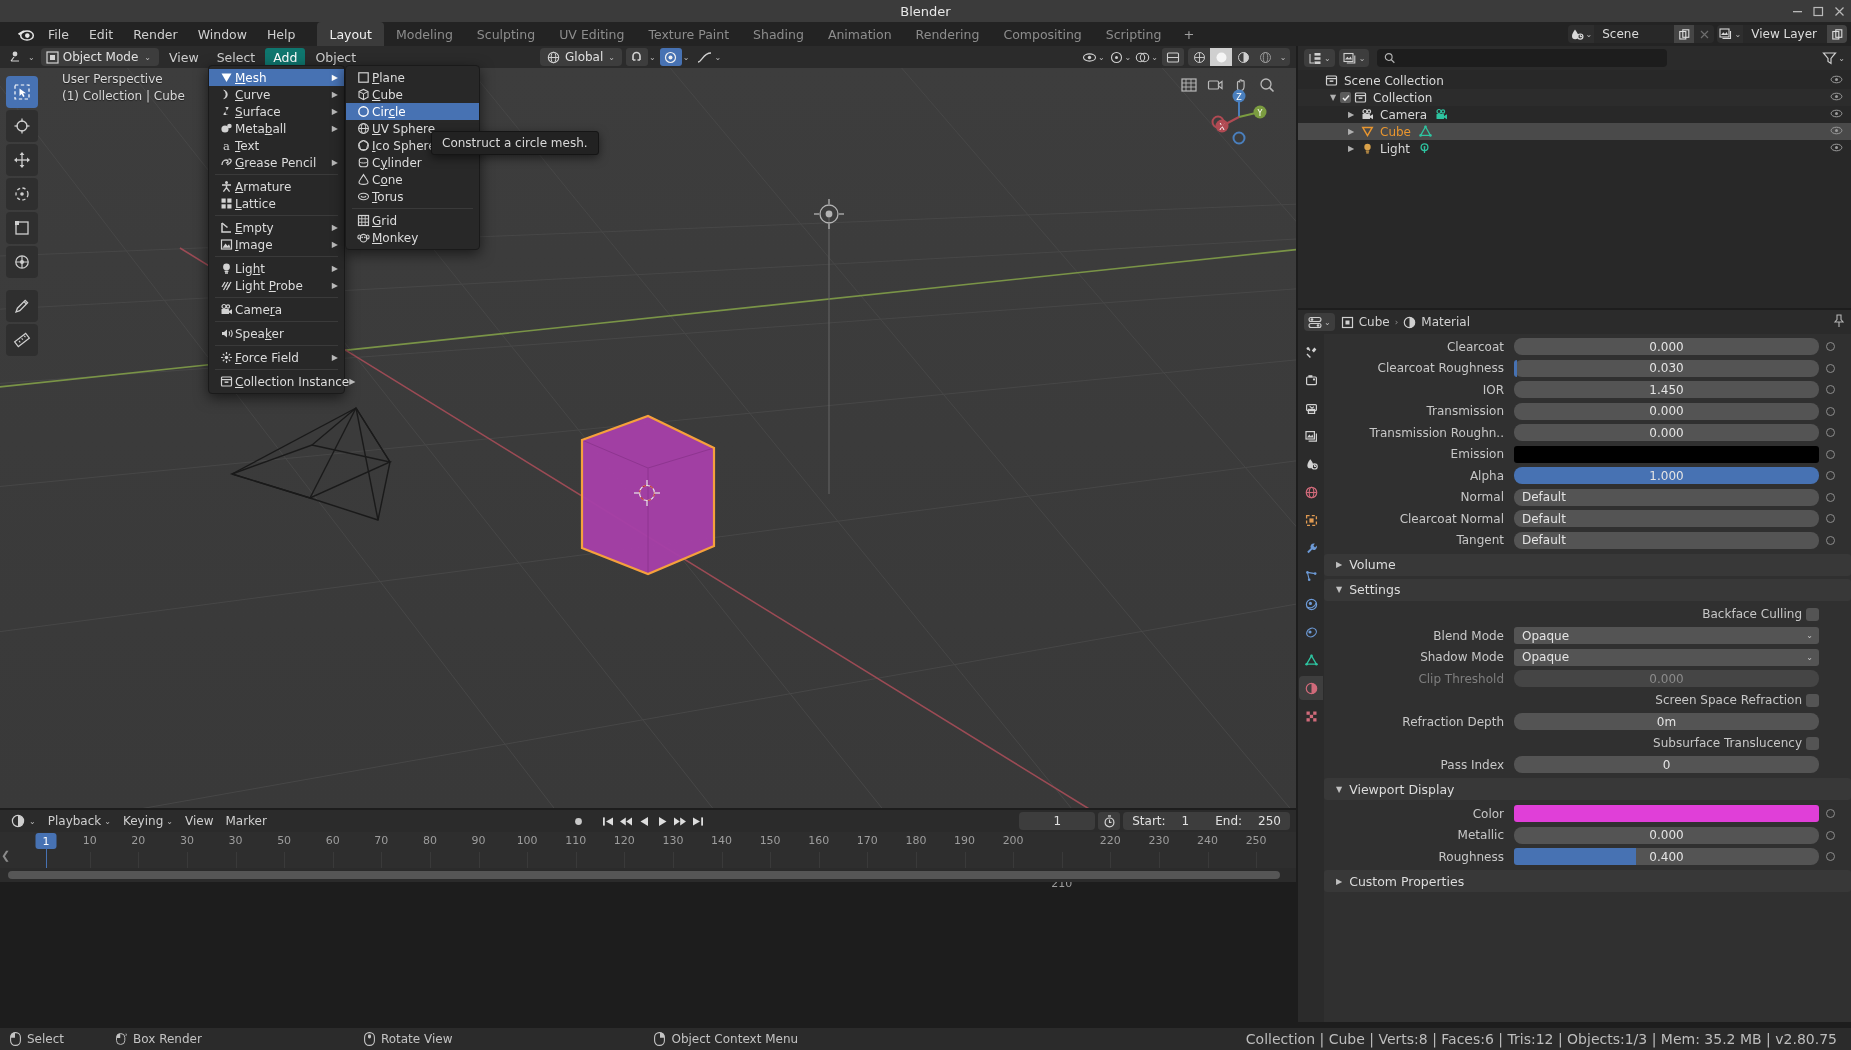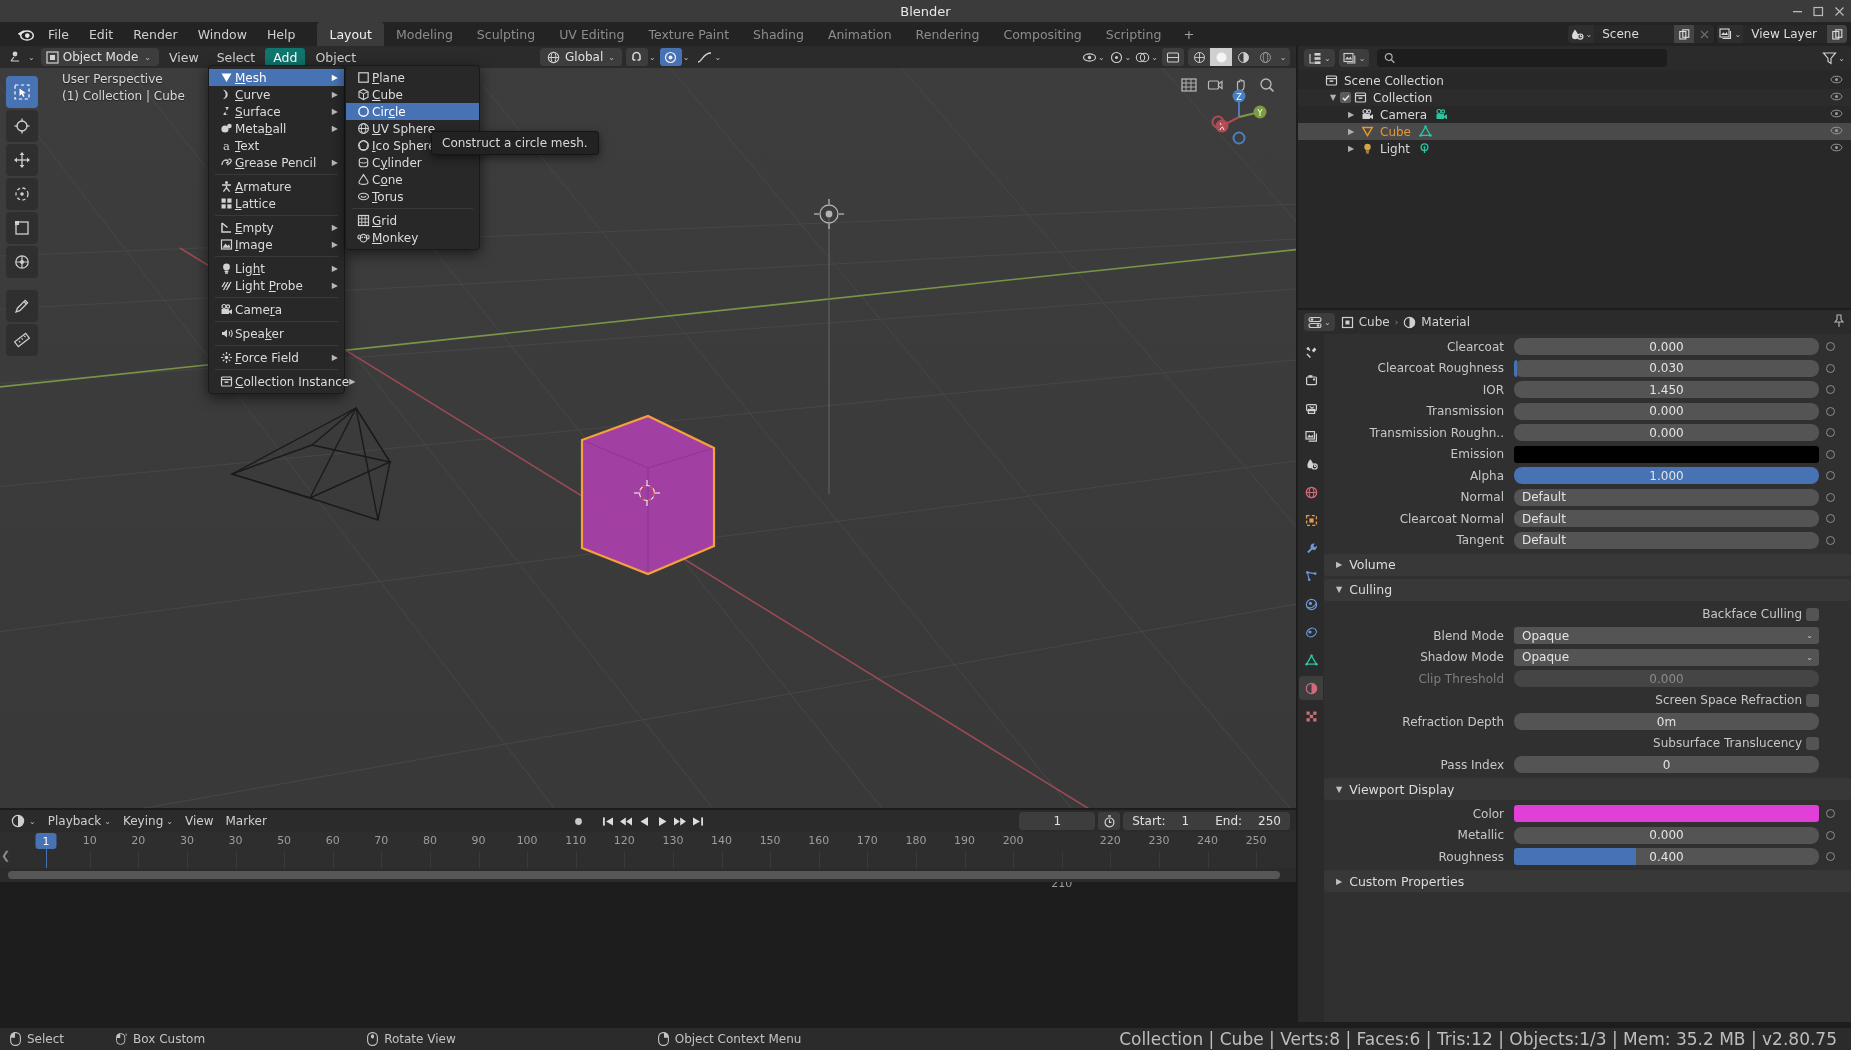--- a/index.html
+++ b/index.html
@@ -221,21 +221,21 @@
   .pcolor { flex: 1; height: 17px; border-radius: 3px; }
   .pright-label { flex: 1; text-align: right; font-size: 12px; color: #c7c7c7; padding-right: 0; }
 
   
   .statusbar {
     position: absolute; left: 0; bottom: 0; width: 1851px; height: 22px;
     background: #2b2b2b; display: flex; align-items: center; padding: 0 10px;
     font-size: 12px; color: #c3c3c3;
   }
   .sb-item { display: flex; align-items: center; gap: 6px; margin-right: 52px; }
-  .sb-right { position: absolute; right: 14px; font-size: 17px; color: #bdbdbd; }
+  .sb-right { position: absolute; right: 14px; font-size: 14px; color: #bdbdbd; }
 
   .mouse-ico { width: 11px; height: 14px; }
 
   
   svg.vpgrid { position: absolute; left: 0; top: 0; width: 1296px; height: 740px; }
 </style>
 </head>
 <body>
 
 <div class="app">
@@ -1391,21 +1391,21 @@
           <span class="pdot">
             <span class="pdot-o"></span>
           </span>
         </div>
         <div class="psection">
           <span class="tri">▶</span>
           <span>Volume</span>
         </div>
         <div class="psection">
           <span class="tri">▼</span>
-          <span>Culling</span>
+          <span>Settings</span>
         </div>
         <div class="prow">
         <span class="pright-label">Backface Culling</span>
         <span class="pcheck"></span>
           <span class="pdot"></span>
         </div>
         <div class="prow">
         <span class="plabel">Blend Mode</span>
         <span class="pselect">
             <span>Opaque</span>
@@ -1496,21 +1496,21 @@
           <path d="M0.6 5.8 V4.6 a4.6 4.6 0 0 1 4.4-4 V5.8z" fill="#c3c3c3"></path>
         </svg>
       <span>Select</span>
     </div>
     <div class="sb-item">
       <svg class="mouse-ico" viewBox="0 0 13 14">
           <rect x="0.6" y="0.6" width="9.8" height="12.8" rx="4.6" fill="none" stroke="#c3c3c3" stroke-width="1.1"></rect>
           <path d="M0.6 5.8 V4.6 a4.6 4.6 0 0 1 4.4-4 V5.8z" fill="#c3c3c3"></path>
           <path d="M11.3 2 l1 1.6 M11.8 0.6 l1 1.6" stroke="#c3c3c3" stroke-width="0.9"></path>
         </svg>
-      <span>Box Custom</span>
+      <span>Box Render</span>
     </div>
     <div class="sb-item" style="margin-left:110px;">
       <svg class="mouse-ico" viewBox="0 0 11 14">
           <rect x="0.6" y="0.6" width="9.8" height="12.8" rx="4.6" fill="none" stroke="#c3c3c3" stroke-width="1.1"></rect>
           <rect x="4" y="2.4" width="3" height="4" rx="1.4" fill="#c3c3c3"></rect>
         </svg>
       <span>Rotate View</span>
     </div>
     <div class="sb-item" style="margin-left:150px;">
       <svg class="mouse-ico" viewBox="0 0 11 14">

